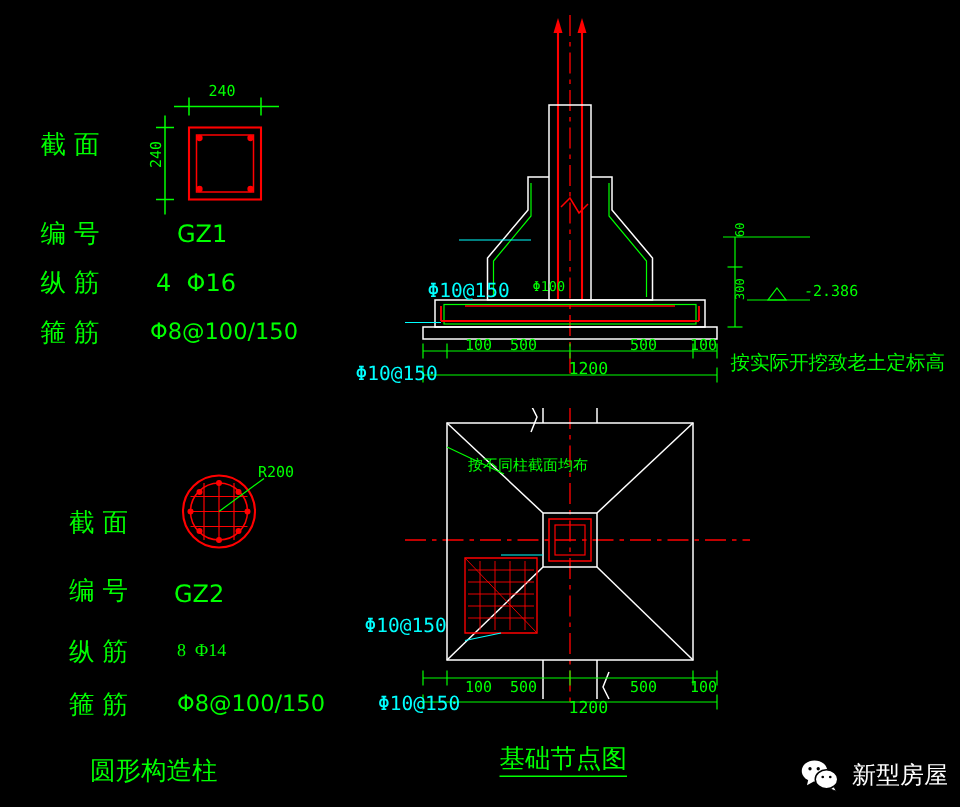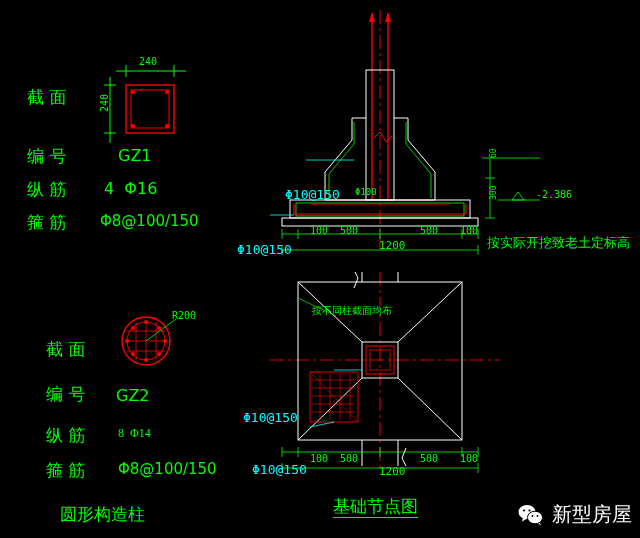--- a/index.html
+++ b/index.html
@@ -214,16 +214,16 @@
         <ellipse cx="9" cy="8" rx="8.5" ry="7" fill="#ffffff"></ellipse>
         <polygon points="5,13 4,17.5 8.5,15" fill="#ffffff"></polygon>
         <ellipse cx="17" cy="13.5" rx="7.5" ry="6.3" fill="#ffffff" stroke="#000000" stroke-width="1"></ellipse>
         <polygon points="22,18.5 23.5,21.5 19.5,20" fill="#ffffff" stroke="#000000" stroke-width="0.6"></polygon>
         <circle cx="6" cy="6.5" r="1.1" fill="#000000"></circle>
         <circle cx="11.5" cy="6.5" r="1.1" fill="#000000"></circle>
         <circle cx="14.5" cy="12" r="0.9" fill="#000000"></circle>
         <circle cx="19.5" cy="12" r="0.9" fill="#000000"></circle>
       </svg>
     </div>
-    <span class="cjk wht" style="font-size:20px;">新型房屋</span>
+    <span class="cjk wht" style="font-size:16px;">新型房屋</span>
   </div>
 
 </div>
 
 </body></html>

